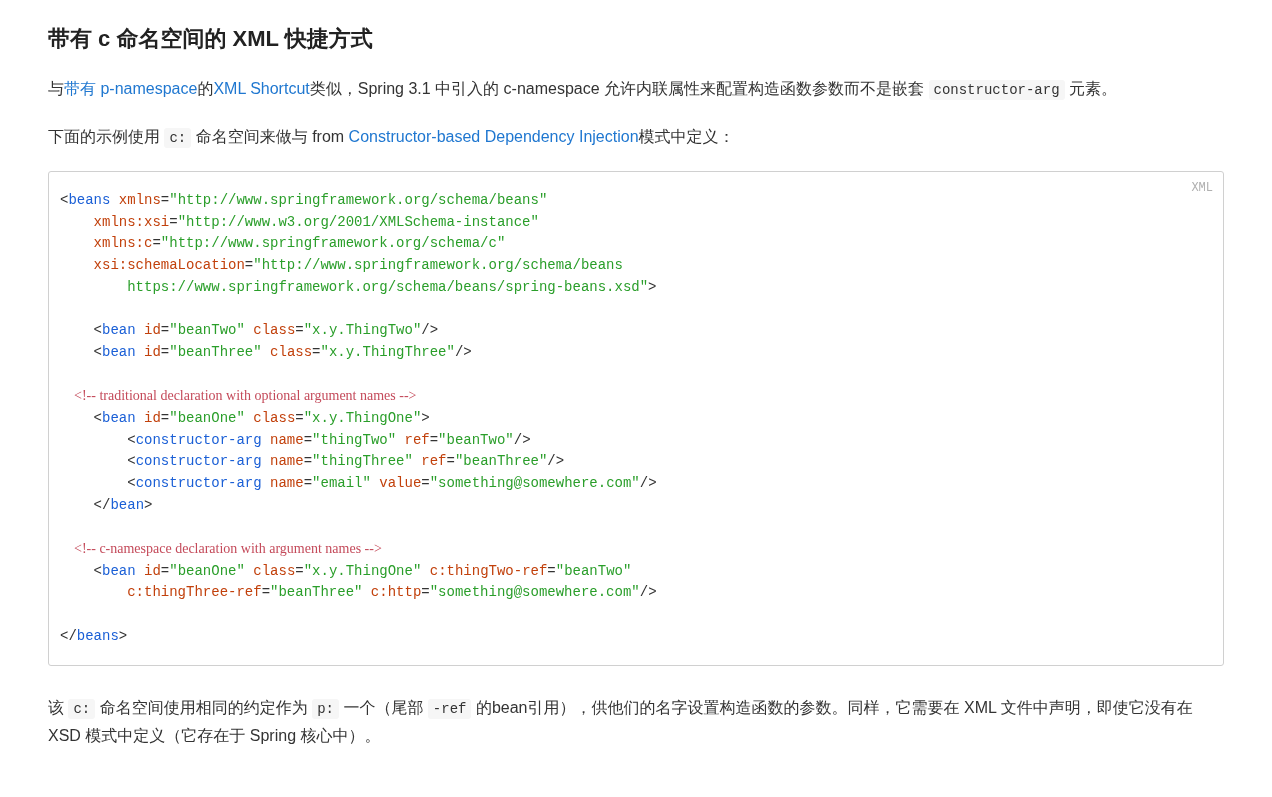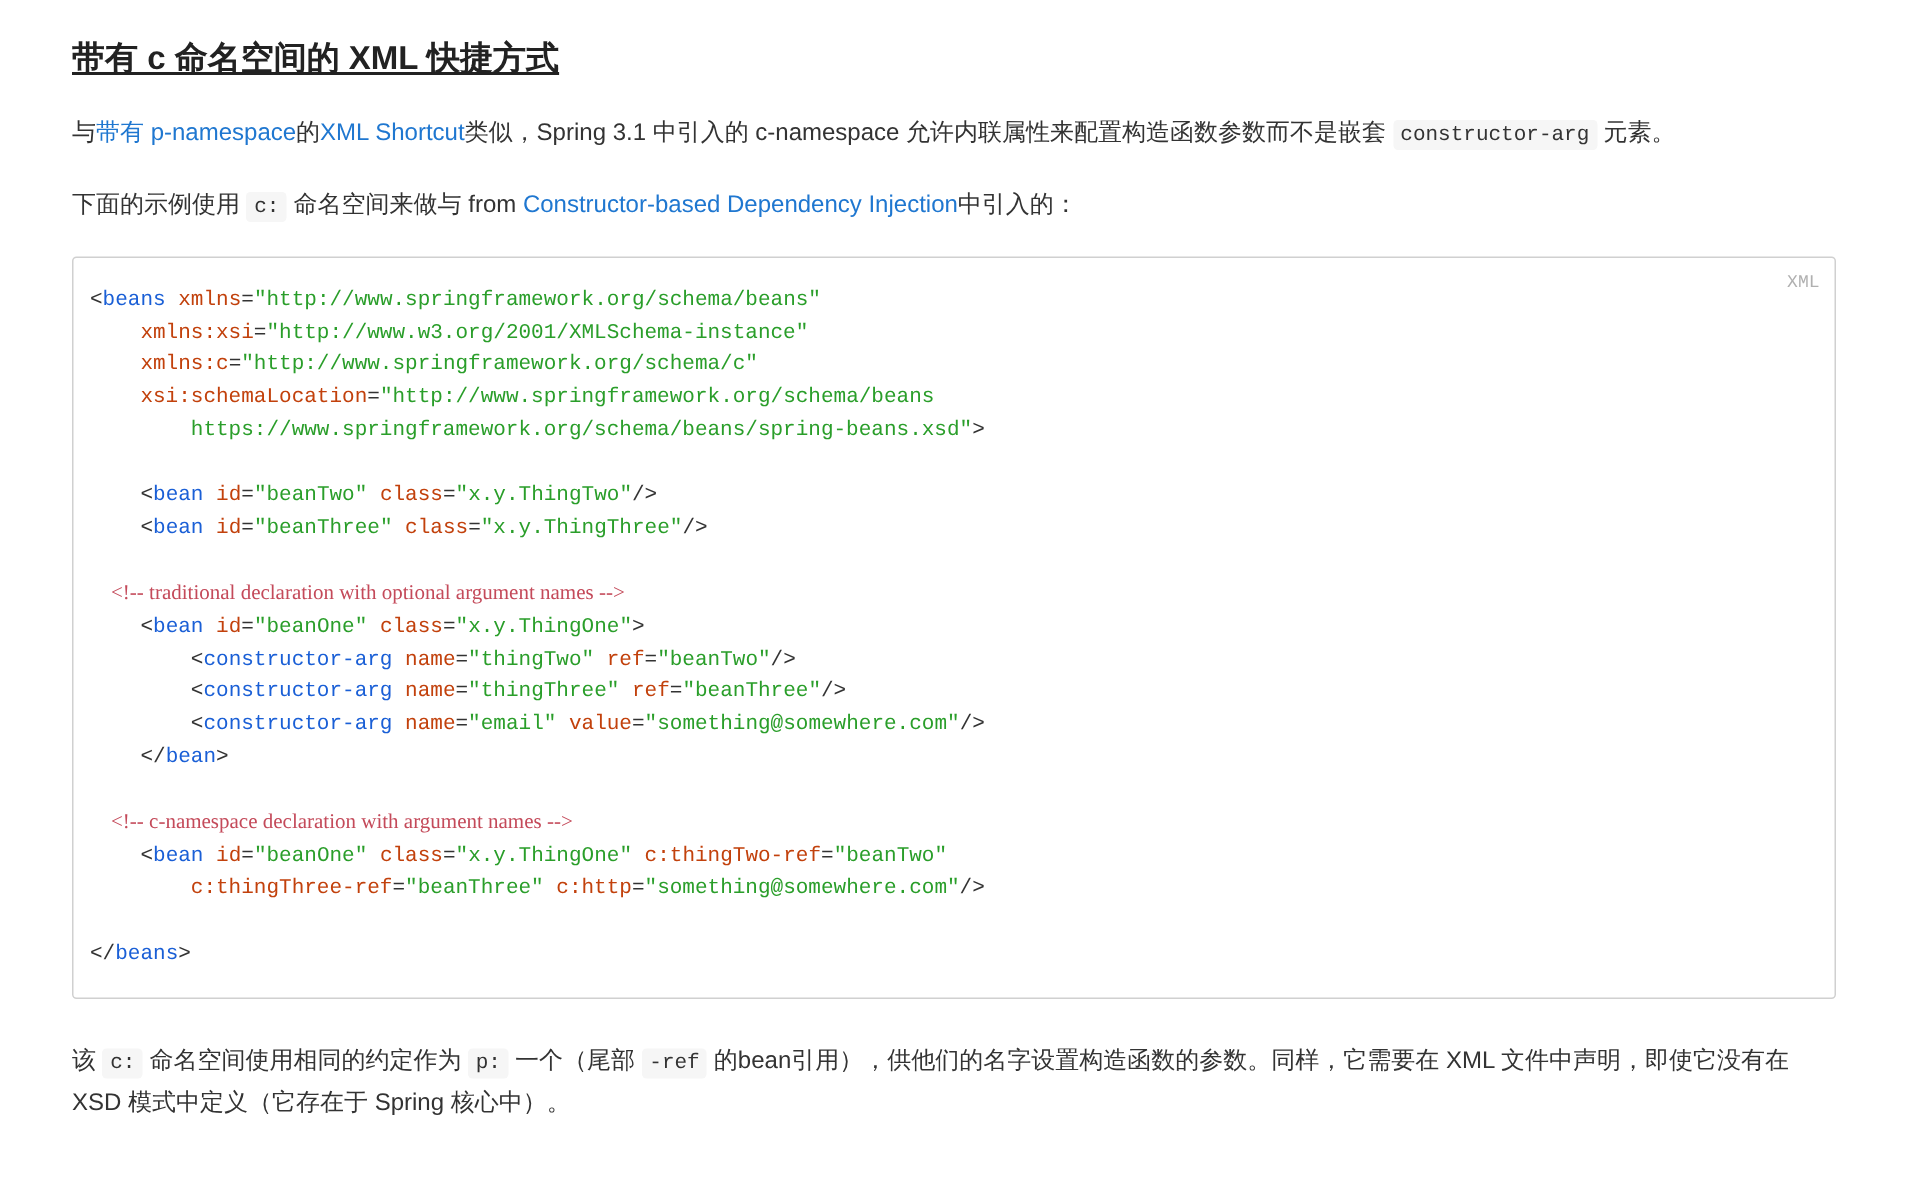--- a/index.html
+++ b/index.html
@@ -9,21 +9,20 @@
     color: #333;
     font-size: 16px;
     line-height: 1.7;
     background: #fff;
   }
   h2 {
     font-size: 22px;
     font-weight: 700;
     margin: 0 0 18px 0;
     color: #222;
-    text-decoration: underline;
   }
   p {
     margin: 16px 0 20px 0;
     color: #333;
   }
   a {
     color: #1f77d0;
     text-decoration: none;
   }
   code.inline {
@@ -69,21 +68,21 @@
 <body>
 
 <h2>带有 c 命名空间的 XML 快捷方式</h2>
 
 <p>
   <span>与</span><a href="#">带有 p-namespace</a><span>的</span><a href="#">XML Shortcut</a><span>类似，Spring 3.1 中引入的 c-namespace 允许内联属性来配置构造函数参数而不是嵌套</span>
   <code class="inline">constructor-arg</code><span> 元素。</span>
 </p>
 
 <p>
-  <span>下面的示例使用 </span><code class="inline">c:</code><span> 命名空间来做与 from </span><a href="#">Constructor-based Dependency Injection</a><span>中引入的：</span>
+  <span>下面的示例使用 </span><code class="inline">c:</code><span> 命名空间来做与 from </span><a href="#">Constructor-based Dependency Injection</a><span>模式中定义：</span>
 </p>
 
 <div class="code-block">
   <span class="code-lang">XML</span>
 <pre><span class="pun">&lt;</span><span class="tag">beans</span><span class="attr"> xmlns</span><span class="pun">=</span><span class="str">"http://www.springframework.org/schema/beans"</span>
 <span class="attr">    xmlns:xsi</span><span class="pun">=</span><span class="str">"http://www.w3.org/2001/XMLSchema-instance"</span>
 <span class="attr">    xmlns:c</span><span class="pun">=</span><span class="str">"http://www.springframework.org/schema/c"</span>
 <span class="attr">    xsi:schemaLocation</span><span class="pun">=</span><span class="str">"http://www.springframework.org/schema/beans</span>
 <span class="str">        https://www.springframework.org/schema/beans/spring-beans.xsd"</span><span class="pun">&gt;</span>
 

